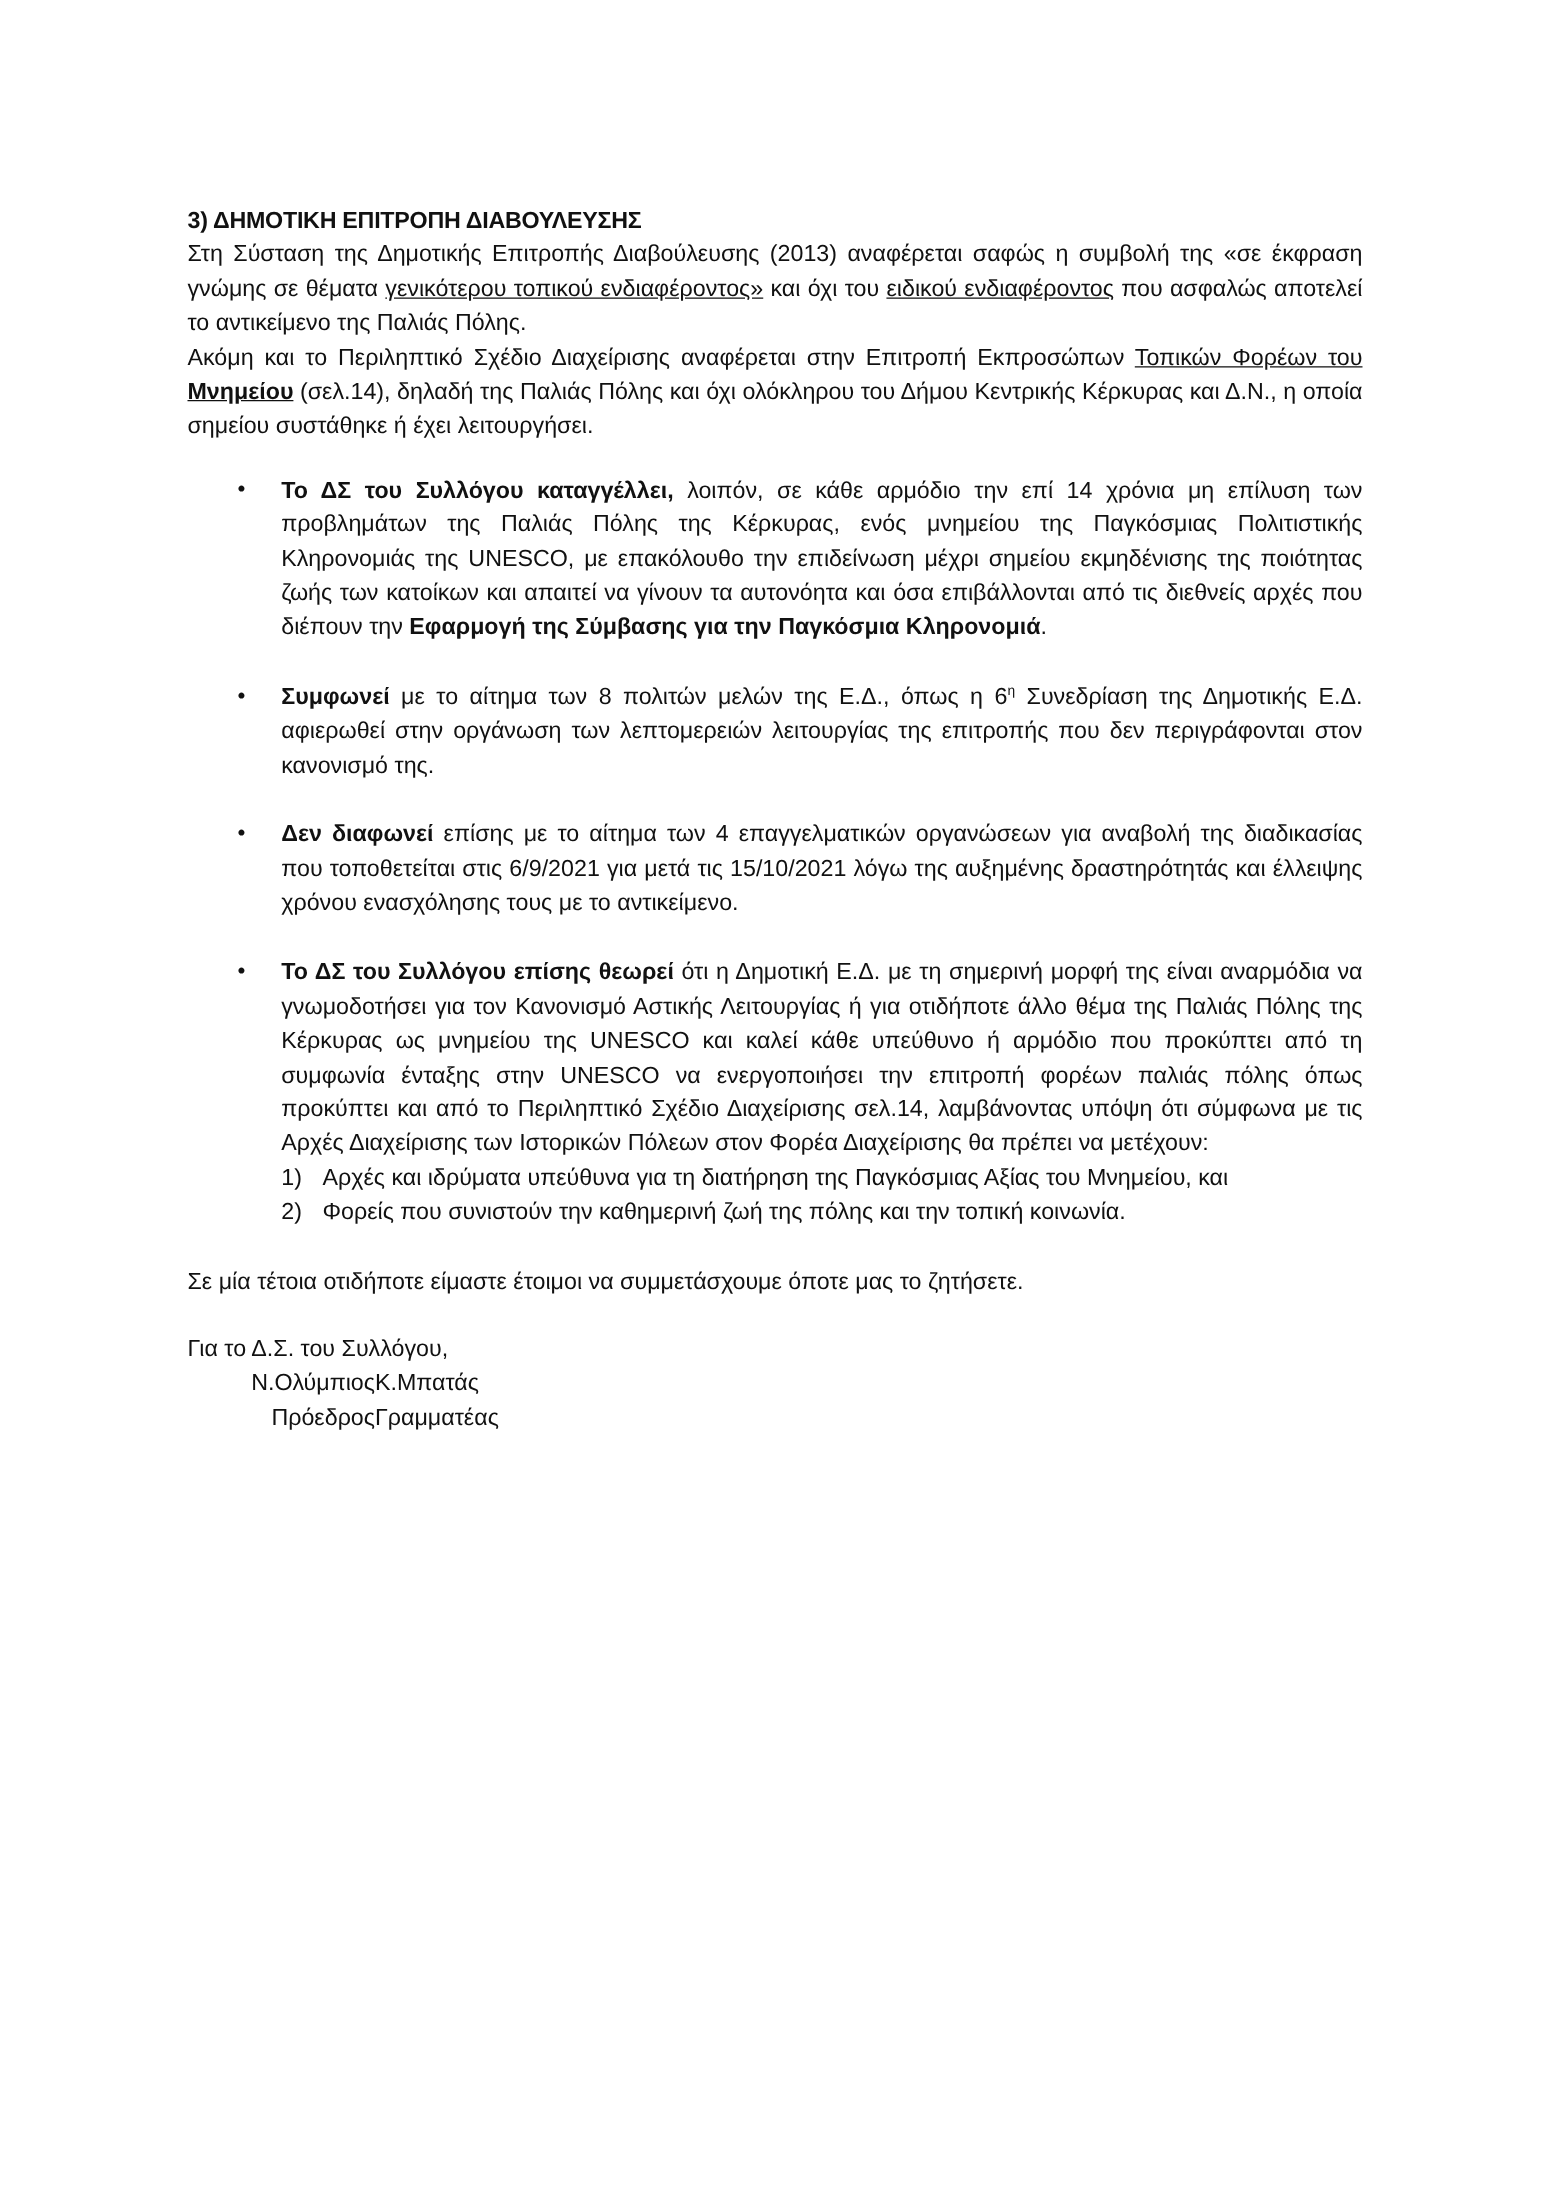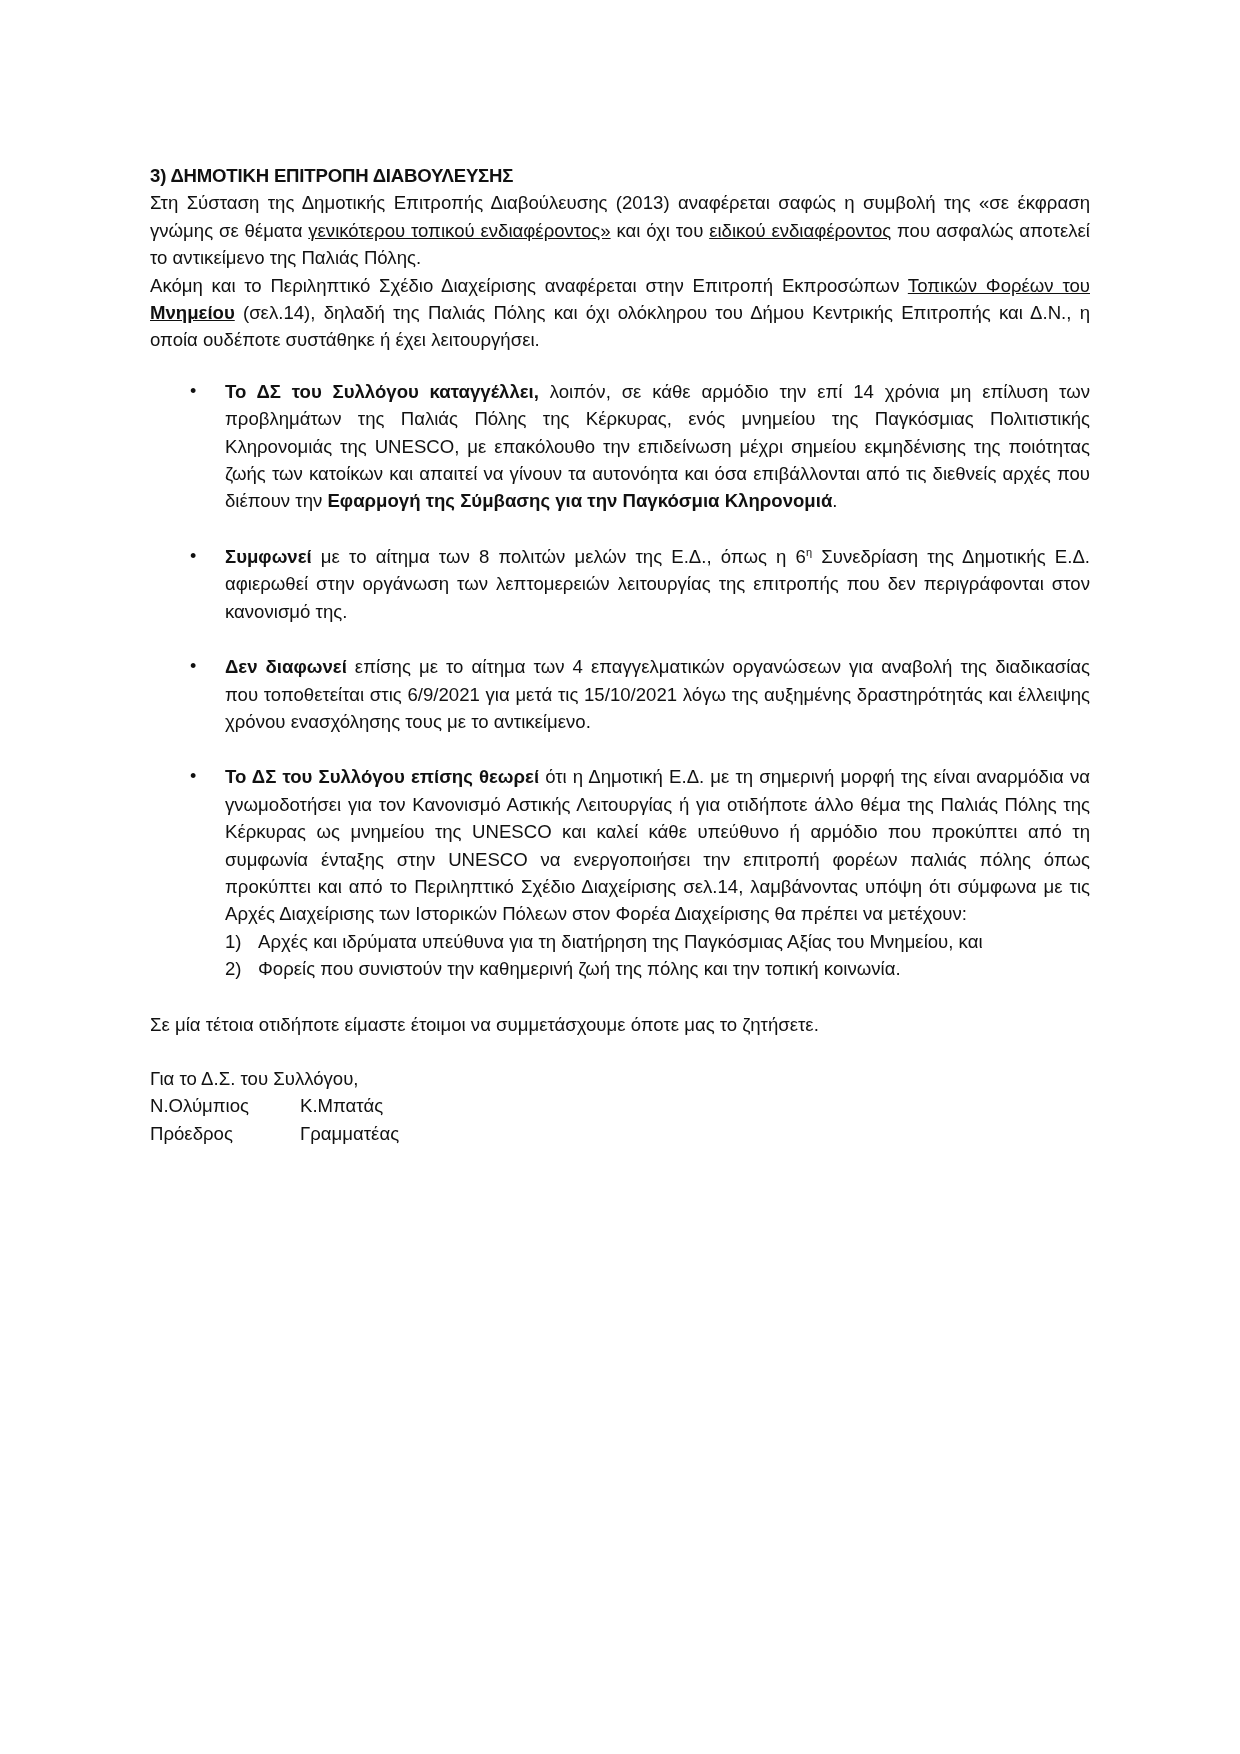--- a/index.html
+++ b/index.html
@@ -13,30 +13,30 @@
     .b { font-weight: bold; }
     ul.bullets { list-style: none; margin: 24px 0 0 0; padding: 0; }
     ul.bullets > li { position: relative; padding-left: 75px; margin-bottom: 28px; text-align: justify; }
     ul.bullets > li .dot { position: absolute; left: 40px; top: 0; font-size: 18px; }
     ol.sub { list-style: none; margin: 0; padding: 0; }
     ol.sub li { position: relative; padding-left: 33px; }
     ol.sub li .num { position: absolute; left: 0; top: 0; }
     .closing { margin-top: 10px; }
     .sign { margin-top: 27px; }
     .sig-row { display: flex; }
-    .sig-row span:first-child { width: 150px; display: inline-block; }
+    .sig-row span:first-child { width: 150px; display: inline-block; text-align: right; }
     sup { font-size: 11px; line-height: 0; }
   </style>
 </head>
 <body>
 
 <div class="page">
   <p class="heading">3) ΔΗΜΟΤΙΚΗ ΕΠΙΤΡΟΠΗ ΔΙΑΒΟΥΛΕΥΣΗΣ</p>
   <p><span>Στη Σύσταση της Δημοτικής Επιτροπής Διαβούλευσης (2013) αναφέρεται σαφώς η συμβολή της «σε έκφραση γνώμης σε θέματα </span><span class="u">γενικότερου τοπικού ενδιαφέροντος»</span><span> και όχι του </span><span class="u">ειδικού ενδιαφέροντος</span><span> που ασφαλώς αποτελεί το αντικείμενο της Παλιάς Πόλης.</span></p>
-  <p><span>Ακόμη και το Περιληπτικό Σχέδιο Διαχείρισης αναφέρεται στην Επιτροπή Εκπροσώπων </span><span class="u">Τοπικών Φορέων του </span><span class="u b">Μνημείου</span><span> (σελ.14), δηλαδή της Παλιάς Πόλης και όχι ολόκληρου του Δήμου Κεντρικής Επιτροπής και Δ.Ν., η οποία ουδέποτε συστάθηκε ή έχει λειτουργήσει.</span></p>
+  <p><span>Ακόμη και το Περιληπτικό Σχέδιο Διαχείρισης αναφέρεται στην Επιτροπή Εκπροσώπων </span><span class="u">Τοπικών Φορέων του </span><span class="u b">Μνημείου</span><span> (σελ.14), δηλαδή της Παλιάς Πόλης και όχι ολόκληρου του Δήμου Κεντρικής Κέρκυρας και Δ.Ν., η οποία σημείου συστάθηκε ή έχει λειτουργήσει.</span></p>
 
   <ul class="bullets">
     <li>
       <span class="dot">•</span>
       <span class="b">Το ΔΣ του Συλλόγου καταγγέλλει,</span><span> λοιπόν, σε κάθε αρμόδιο την επί 14 χρόνια μη επίλυση των προβλημάτων της Παλιάς Πόλης της Κέρκυρας, ενός μνημείου της Παγκόσμιας Πολιτιστικής Κληρονομιάς της UNESCO, με επακόλουθο την επιδείνωση μέχρι σημείου εκμηδένισης της ποιότητας ζωής των κατοίκων και απαιτεί να γίνουν τα αυτονόητα και όσα επιβάλλονται από τις διεθνείς αρχές που διέπουν την </span><span class="b">Εφαρμογή της Σύμβασης για την Παγκόσμια Κληρονομιά</span><span>.</span>
     </li>
     <li>
       <span class="dot">•</span>
       <span class="b">Συμφωνεί</span><span> με το αίτημα των 8 πολιτών μελών της Ε.Δ., όπως η 6</span><sup>η</sup><span> Συνεδρίαση της Δημοτικής Ε.Δ. αφιερωθεί στην οργάνωση των λεπτομερειών λειτουργίας της επιτροπής που δεν περιγράφονται στον κανονισμό της.</span>
     </li>

